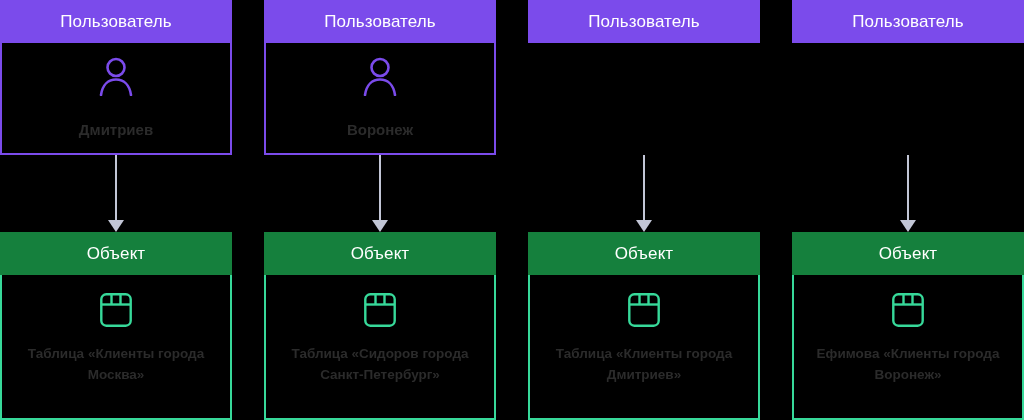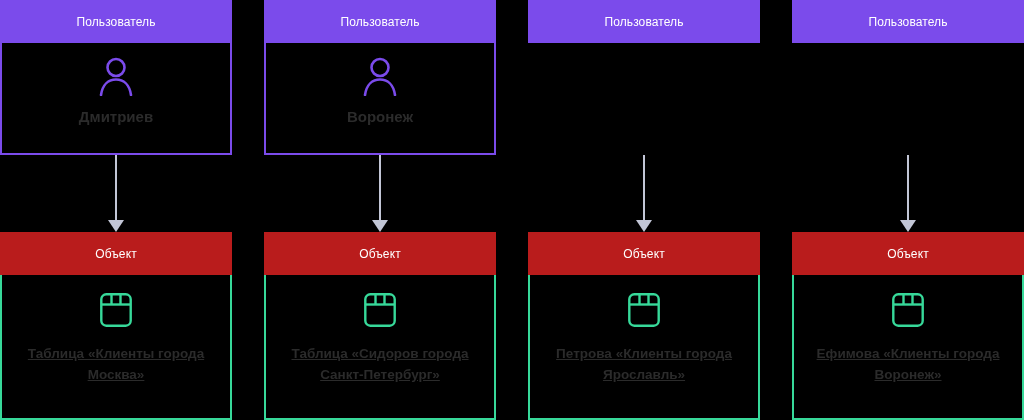--- a/index.html
+++ b/index.html
@@ -42,21 +42,21 @@
     left: 0;
     width: 232px;
     box-sizing: border-box;
   }
   .card-header {
     height: 43px;
     display: flex;
     align-items: center;
     justify-content: center;
     color: #ffffff;
-    font-size: 12px;
+    font-size: 17px;
     font-weight: 400;
     letter-spacing: 0.1px;
     box-sizing: border-box;
   }
   .card-body {
     background: #000000;
     box-sizing: border-box;
     display: flex;
     flex-direction: column;
     align-items: center;
@@ -74,33 +74,33 @@
     border: 2px solid #7B4BEB;
     border-top: none;
     padding-top: 13px;
   }
   .user-icon {
     width: 38px;
     height: 40px;
     display: block;
   }
   .user-label {
-    margin-top: 11px;
+    margin-top: 24px;
     font-size: 15px;
     color: #2b2b2b;
     line-height: 20px;
     font-weight: 700;
   }
 
   
   .card.object {
     top: 232px;
   }
   .card.object .card-header {
-    background: #b91c1c;
+    background: #15803d;
   }
   .card.object .card-body {
     height: 145px;
     border: 2px solid #37D99A;
     border-top: none;
     padding-top: 18px;
   }
   .table-icon {
     width: 32px;
     height: 34px;
@@ -108,21 +108,20 @@
   }
   .object-label {
     margin-top: 16px;
     font-size: 13.5px;
     color: #2b2b2b;
     text-align: center;
     line-height: 21px;
     font-weight: 700;
     padding: 0 18px;
     box-sizing: border-box;
-    text-decoration: underline;
   }
 
   
   .connector {
     position: absolute;
     left: 0;
     top: 155px;
     width: 232px;
     height: 78px;
   }
@@ -240,21 +239,21 @@
       </div>
       <div class="card-body">
         <span class="table-icon">
           <svg viewBox="0 0 32 34" width="32" height="34" fill="none" xmlns="http://www.w3.org/2000/svg">
             <rect x="1.3" y="1.3" width="29.4" height="31.4" rx="5" stroke="#37D99A" stroke-width="2.4"></rect>
             <line x1="1.3" y1="11.5" x2="30.7" y2="11.5" stroke="#37D99A" stroke-width="2.4"></line>
             <line x1="11.5" y1="1.3" x2="11.5" y2="11.5" stroke="#37D99A" stroke-width="2.4"></line>
             <line x1="20.5" y1="1.3" x2="20.5" y2="11.5" stroke="#37D99A" stroke-width="2.4"></line>
           </svg>
         </span>
-        <div class="object-label">Петрова «Клиенты города Ярославль»</div>
+        <div class="object-label">Таблица «Клиенты города Дмитриев»</div>
       </div>
     </div>
   </div>
 
   <div class="column c3">
 
     <div class="card user">
       <div class="card-header">
         <span>Пользователь</span>
       </div>

